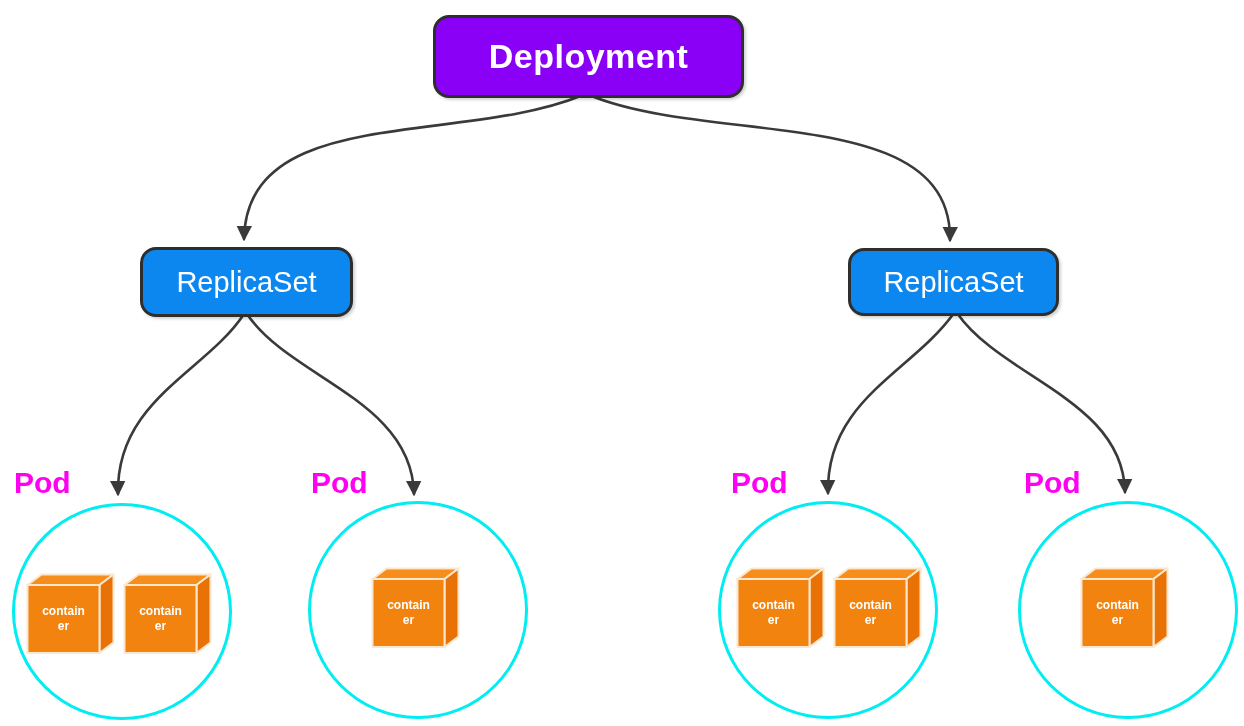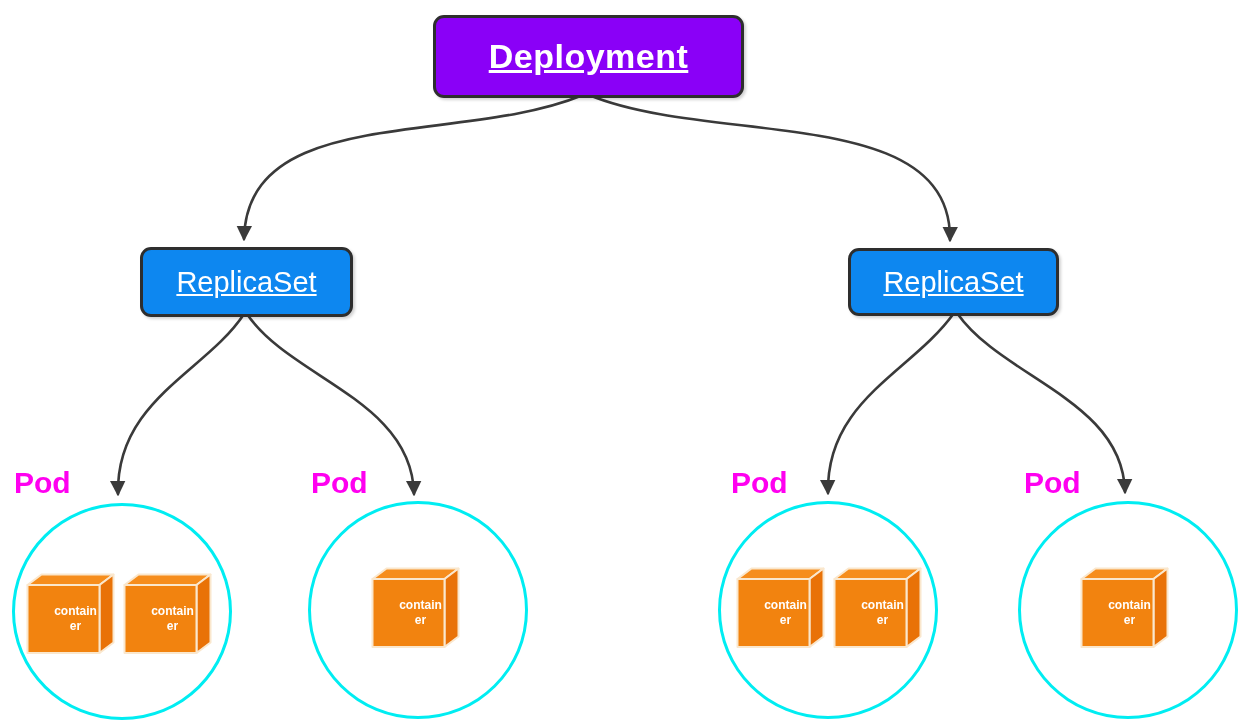--- a/index.html
+++ b/index.html
@@ -6,23 +6,22 @@
   .canvas{
     position:relative;width:1244px;height:726px;background:var(--background,#fff);
     font-family:"Liberation Sans",sans-serif;overflow:hidden;
   }
   .arrows{position:absolute;left:0;top:0;width:1244px;height:726px;pointer-events:none;}
   .arrows path.flow{fill:none;stroke:var(--arrow,#3a3a3a);stroke-width:2.6;stroke-linecap:round;}
   #arrowhead path{fill:var(--arrow,#3a3a3a);}
 
   .node{
     position:absolute;display:flex;align-items:center;justify-content:center;
-    border:3px solid var(--node-border,#2e2e2e);border-radius:11px;color:#fff;
+    border:3px solid var(--node-border,#2e2e2e);border-radius:16px;color:#fff;
     box-shadow:2px 2px 3px rgba(0,0,0,0.18);
-    text-decoration:underline;
   }
   .node.deployment{
     left:433px;top:15px;width:305px;height:77px;
     background:var(--deployment-fill,#8a00f7);
     font-size:34px;font-weight:bold;letter-spacing:0.5px;
   }
   .node.replicaset{
     background:var(--replicaset-fill,#0d87f0);
     font-size:29px;font-weight:normal;
   }
@@ -48,21 +47,21 @@
   .pl-4{left:1024px;top:468px;}
 
   .cube{position:absolute;width:89px;height:81px;}
   .cube svg{position:absolute;left:0;top:0;display:block;}
   .cube polygon{stroke:var(--container-edge,#fae7cd);stroke-width:2;stroke-linejoin:round;}
   .face-top{fill:#f68d1c;}
   .face-right{fill:#e97207;}
   .face-front{fill:var(--container-fill,#f2830f);}
   .cube-label{
     position:absolute;left:1.5px;top:12px;width:72px;height:68px;
-    display:flex;align-items:center;justify-content:center;margin-left:12px;
+    display:flex;align-items:center;justify-content:center;
   }
   .cube-label span{
     display:block;width:46px;color:#fff;font-size:12px;font-weight:bold;
     line-height:1.25;text-align:center;word-break:break-all;
   }
   .cube-a1{left:26px;top:573px;}
   .cube-a2{left:123px;top:573px;}
   .cube-b1{left:371px;top:567px;}
   .cube-c1{left:736px;top:567px;}
   .cube-c2{left:833px;top:567px;}

